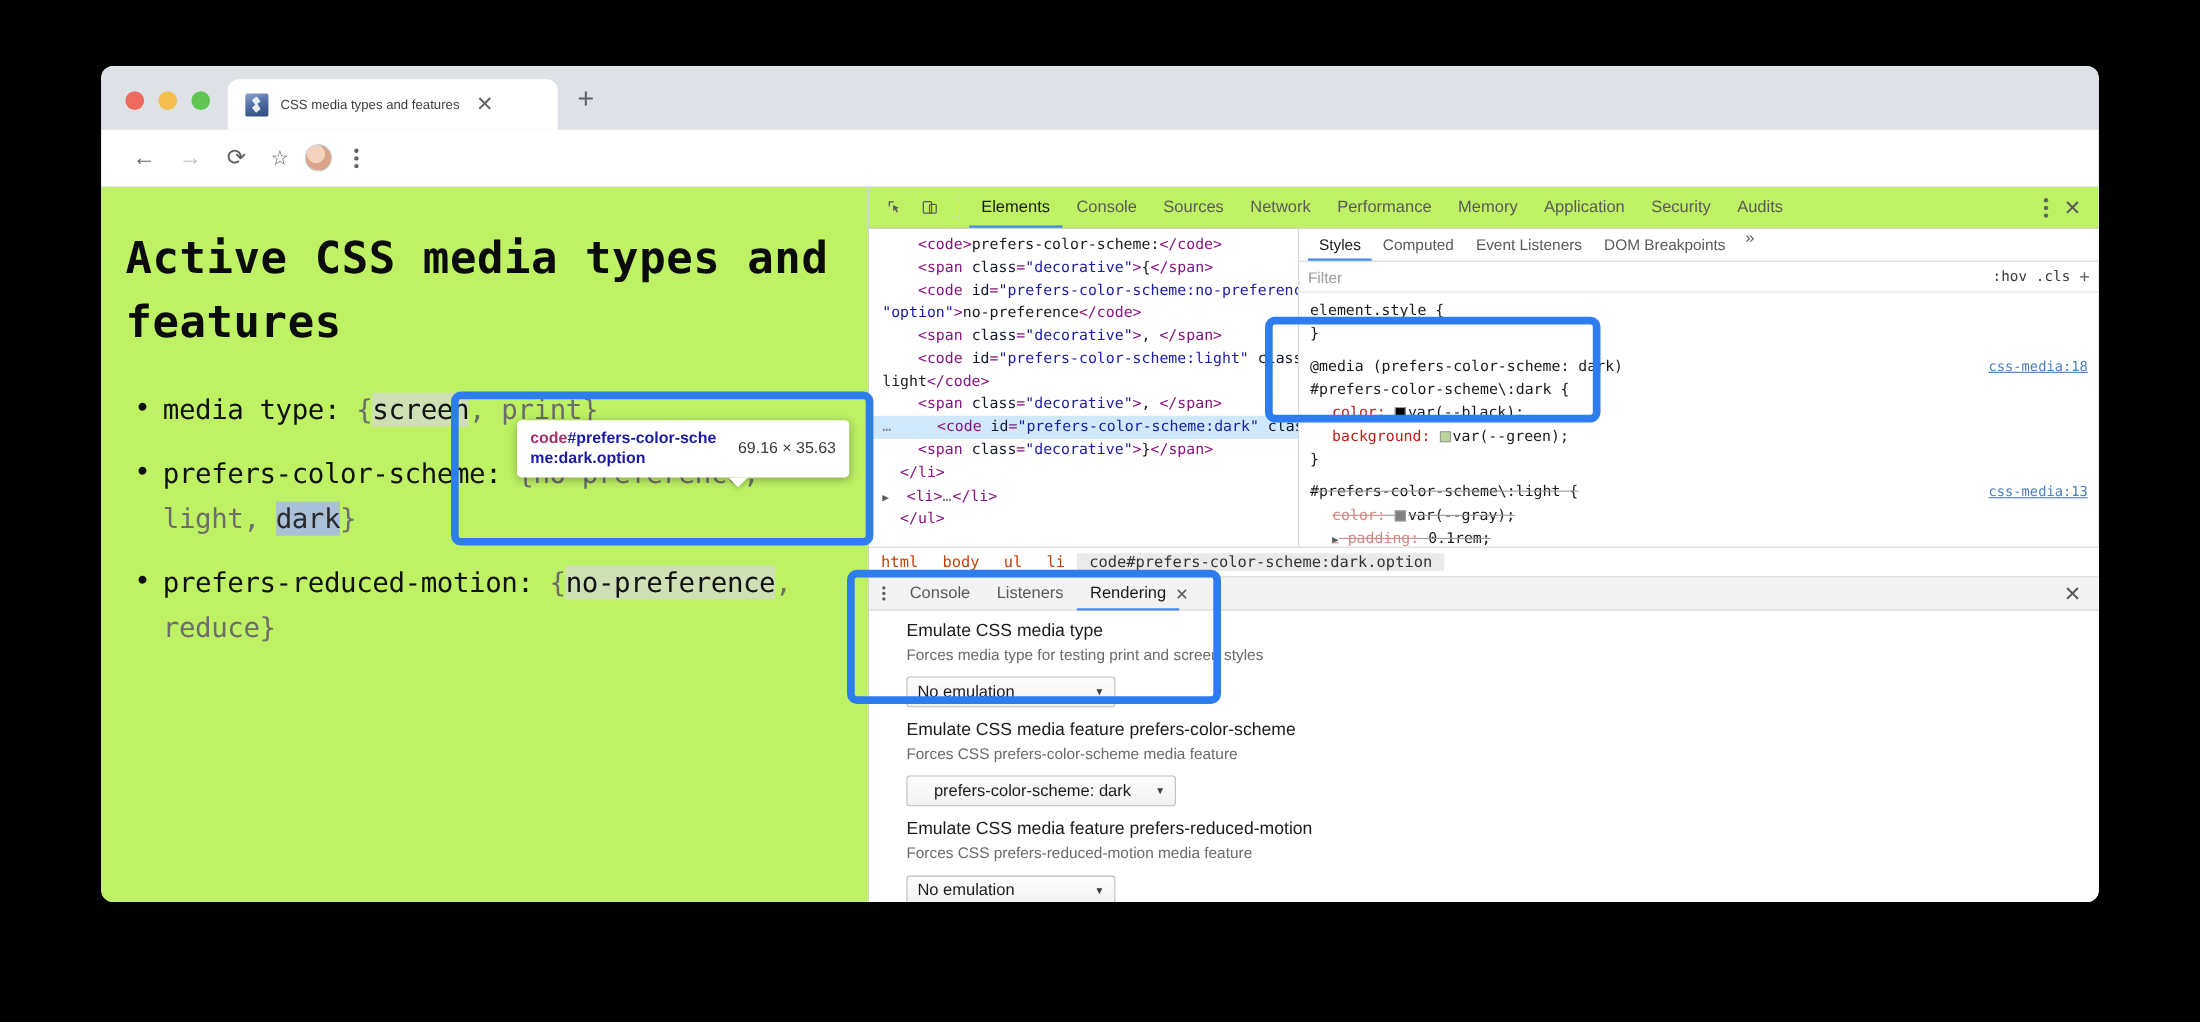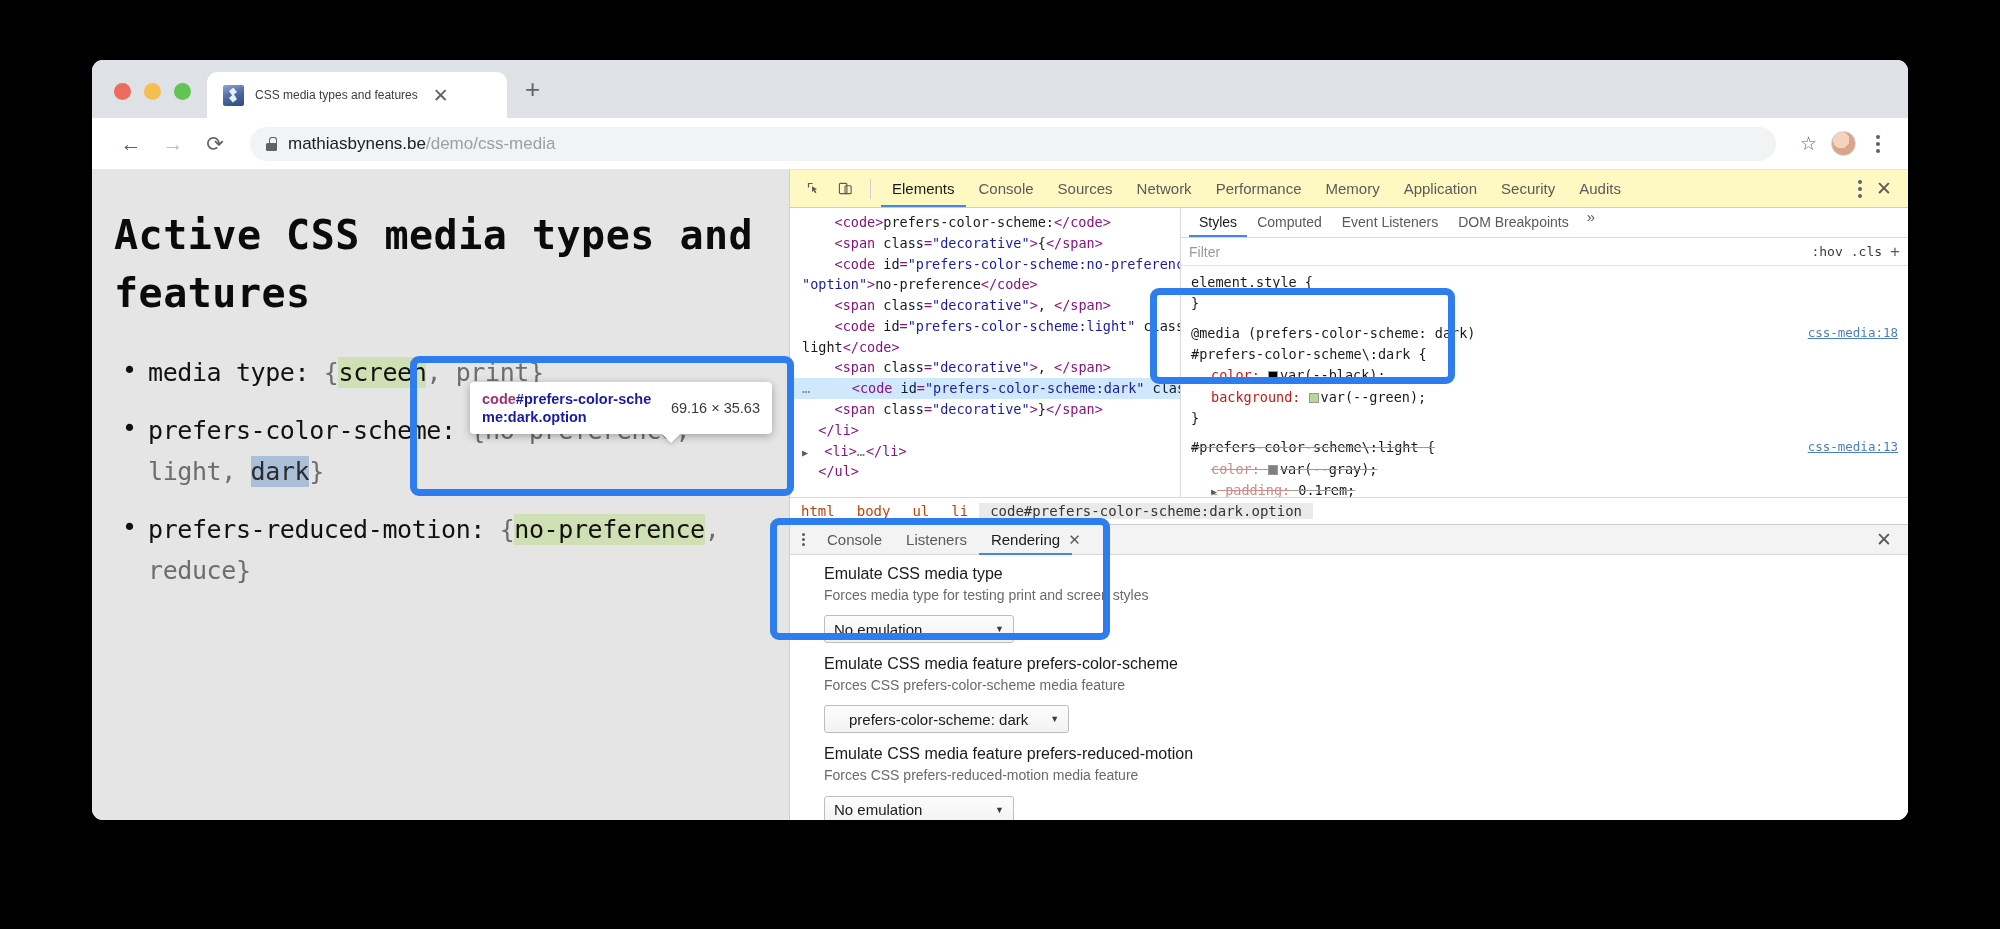--- a/index.html
+++ b/index.html
@@ -131,21 +131,21 @@
     padding: 0 8px 0 12px; cursor: pointer;
   }
   .kebab i { width: 4px; height: 4px; background: #5f6368; border-radius: 50%; display: block; }
 
   
   #content { display: flex; height: 650px; }
 
   
   #viewport {
     width: 697px;
-    background: #e5e5e5;
+    background: #bef264;
     padding: 36px 34px 0 22px;
     font-family: "DejaVu Sans Mono", monospace;
     position: relative;
     overflow: hidden;
   }
   #page-h1 {
     font-size: 40px; font-weight: bold; color: #0b0b0b;
     line-height: 1.45; letter-spacing: .5px;
     margin-bottom: 30px;
   }
@@ -168,21 +168,21 @@
   
   #devtools {
     flex: 1;
     background: #fff;
     display: flex; flex-direction: column;
     border-left: 1px solid #cfcfcf;
     min-width: 0;
   }
   #dt-tabbar {
     height: 38px;
-    background: #fef9c3;
+    background: #bef264;
     border-bottom: 1px solid #cdcdcd;
     display: flex; align-items: center;
     padding-left: 8px; gap: 2px;
     flex: none;
   }
   .dt-icon {
     width: 30px; height: 28px;
     display: flex; align-items: center; justify-content: center;
     color: #5a5a5a; cursor: pointer;
   }
@@ -388,24 +388,20 @@
       <span class="tab-title">CSS media types and features</span>
       <span class="tab-close">✕</span>
     </div>
     <span class="newtab">+</span>
   </div>
 
   <div id="toolbar">
     <span class="navbtn">←</span>
     <span class="navbtn dim">→</span>
     <span class="navbtn">⟳</span>
-    <div id="omnibox">
-      <span class="lock"></span>
-      <span id="url"><span class="host">mathiasbynens.be</span><span>/demo/css-media</span></span>
-    </div>
     <span class="star">☆</span>
     <span class="avatar"></span>
     <span class="kebab">
         <i></i>
         <i></i>
         <i></i>
       </span>
   </div>
 
   <div id="content">

